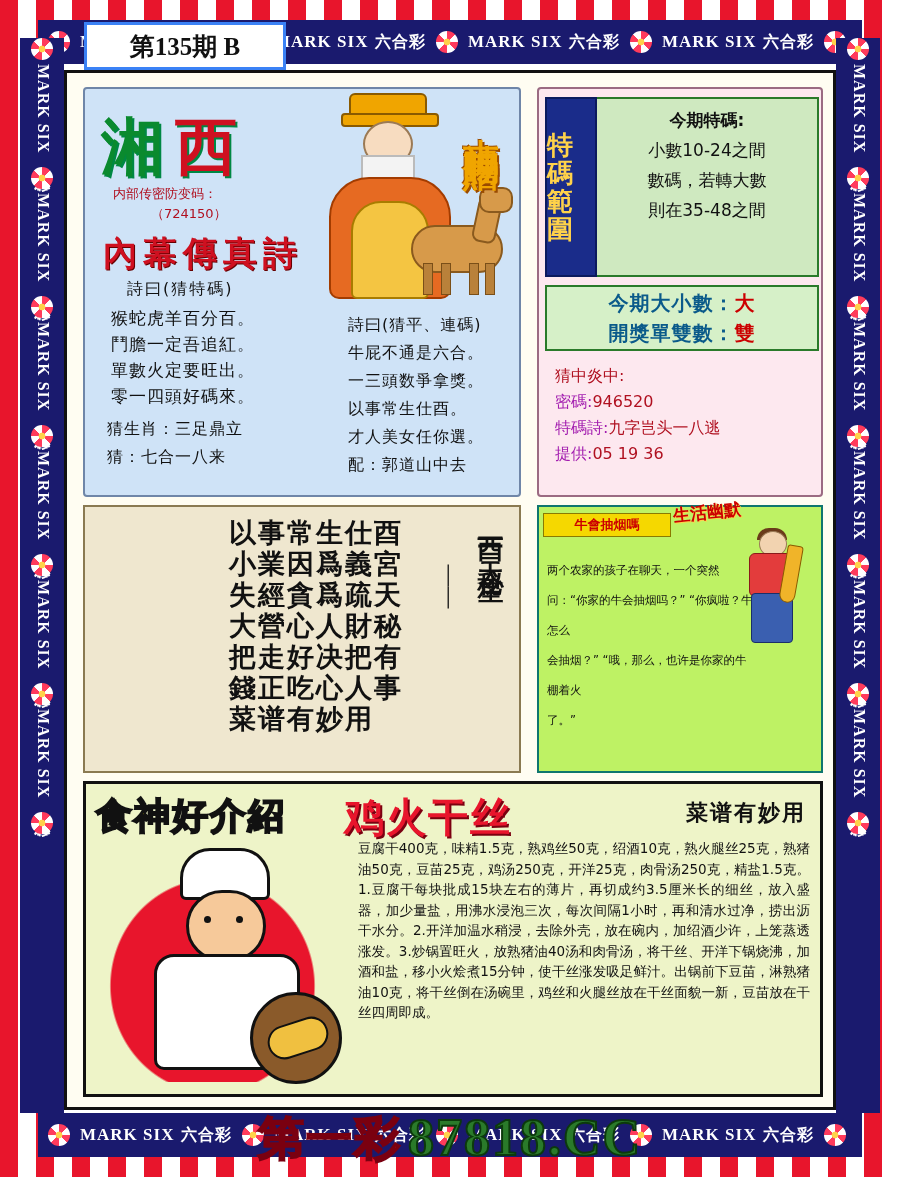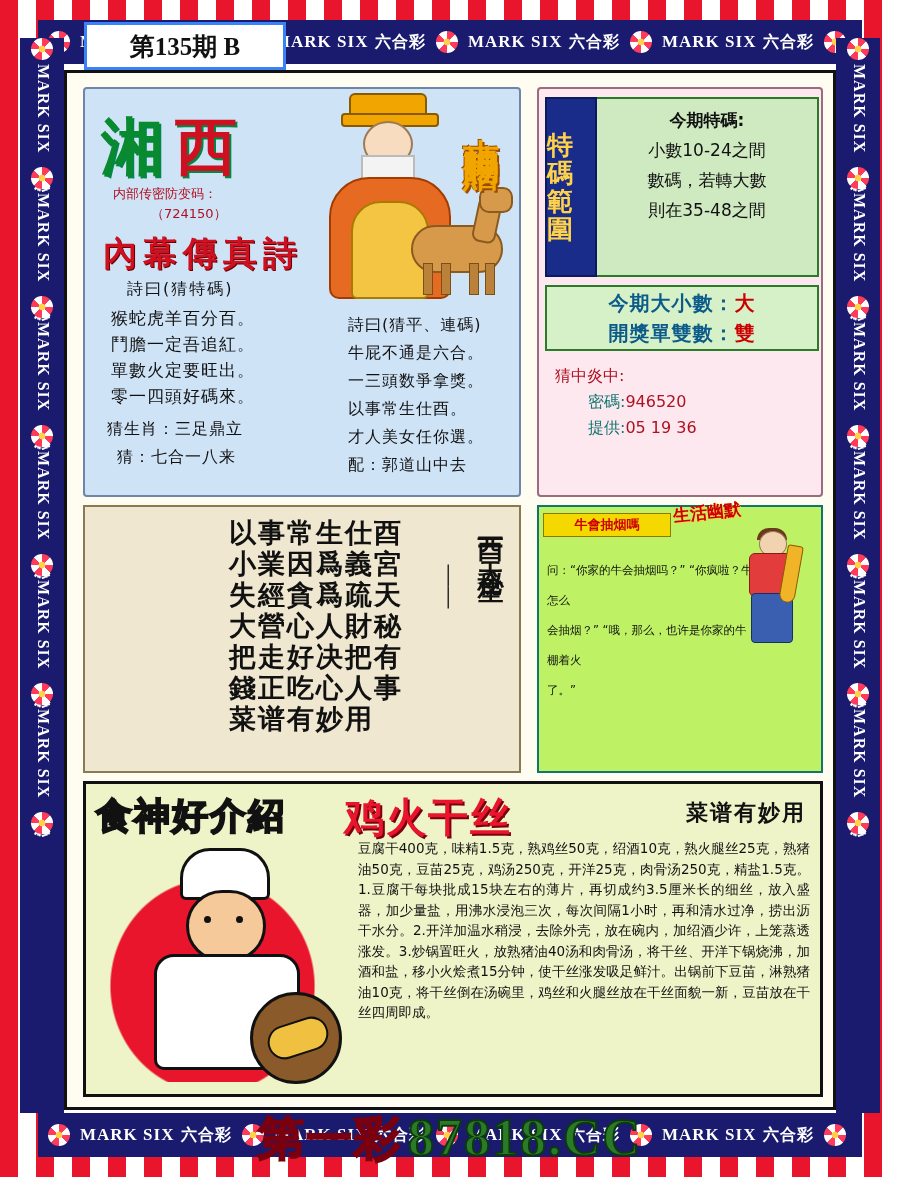--- a/index.html
+++ b/index.html
@@ -82,21 +82,21 @@
     position:absolute;left:18px;top:142px;font-size:34px;font-weight:bold;
     color:#cf1020;letter-spacing:6px;font-family:"DejaVu Sans",sans-serif;
     text-shadow:1px 1px 0 #600;
   }
   .shiyue{position:absolute;left:42px;top:190px;font-size:16px;color:#111;letter-spacing:2px;}
   .poem-left{
     position:absolute;left:26px;top:216px;font-size:17px;line-height:26px;
     color:#111;font-family:"DejaVu Sans",sans-serif;letter-spacing:1px;
   }
   .shengxiao{position:absolute;left:22px;top:330px;font-size:16px;color:#111;letter-spacing:1px;}
-  .caiju{position:absolute;left:32px;top:358px;font-size:16px;color:#111;letter-spacing:1px;}
+  .caiju{position:absolute;left:22px;top:358px;font-size:16px;color:#111;letter-spacing:1px;}
   .poem-right{
     position:absolute;left:238px;top:222px;font-size:16px;line-height:28px;
     color:#111;letter-spacing:1px;margin-left:25px;
   }
   
   .god{position:absolute;left:226px;top:4px;width:160px;height:210px;}
   .god .hat{position:absolute;left:38px;top:0;width:74px;height:26px;background:#f0a500;border:2px solid #8a5a00;border-radius:6px 6px 2px 2px;}
   .god .hat:after{content:"";position:absolute;left:-10px;top:18px;width:94px;height:10px;background:#f0a500;border:2px solid #8a5a00;border-radius:4px;}
   .god .face{position:absolute;left:52px;top:28px;width:46px;height:42px;background:#f7dcc0;border:2px solid #9b7a55;border-radius:50%;}
   .god .beard{position:absolute;left:50px;top:62px;width:50px;height:56px;background:#f3f3f3;border:2px solid #bbb;border-radius:0 0 25px 25px;}
@@ -135,21 +135,21 @@
     background:#d6f0c8;border:2px solid #2a7a2a;box-sizing:border-box;
     display:flex;flex-direction:column;justify-content:center;align-items:center;
   }
   .daxiao div{font-size:20px;font-weight:bold;color:#0a5a8a;line-height:30px;letter-spacing:1px;}
   .daxiao .em{color:#c00;}
   .guess{
     position:absolute;left:6px;top:270px;width:274px;height:132px;
     padding:4px 10px;box-sizing:border-box;font-size:16px;line-height:26px;color:#b01020;
     font-family:"DejaVu Sans",sans-serif;
   }
-  .guess .k{color:#0f766e;margin-left:33px;}
+  .guess .k{color:#a21caf;}
 
   
   .mid-left{
     position:absolute;left:16px;top:432px;width:438px;height:268px;
     background:#efe7cf;border:2px solid #8a7a52;box-sizing:border-box;overflow:hidden;
   }
   .stone{
     position:absolute;left:6px;top:6px;width:128px;height:254px;
     background:linear-gradient(160deg,#cfcfa8,#b9bb8a 60%,#9ea672);
     border:2px solid #7d7f52;border-radius:18px 6px 20px 8px;
@@ -373,20 +373,21 @@
       </div>
 
       <div class="daxiao">
         <div><span>今期大小數：</span><span class="em">大</span></div>
         <div><span>開獎單雙數：</span><span class="em">雙</span></div>
       </div>
 
       <div class="guess">
         <div>猜中炎中:</div>
         <div><span class="k">密碼:</span><span>946520</span></div>
+        <div><span class="k">特碼詩:</span><span>九字岂头一八逃</span></div>
         <div><span class="k">提供:</span><span>05 19 36</span></div>
       </div>
     </div>
 
     <div class="mid-left">
       <div class="mid-poem">
         <div>以事常生仕酉</div>
         <div>小業因爲義宮</div>
         <div>失經貪爲疏天</div>
         <div>大營心人財秘</div>
@@ -395,20 +396,21 @@
         <div>菜谱有妙用</div>
       </div>
       <div class="mid-dash">｜｜</div>
       <div class="mid-vert">酉一一天秘星</div>
     </div>
 
     <div class="mid-right">
       <div class="niu-tag">牛會抽烟嗎</div>
       <div class="life-tag">生活幽默</div>
       <div class="joke">
+        <div>两个农家的孩子在聊天，一个突然</div>
         <div>问：“你家的牛会抽烟吗？” “你疯啦？牛怎么</div>
         <div>会抽烟？” “哦，那么，也许是你家的牛棚着火</div>
         <div>了。”</div>
       </div>
       <div class="sax">
         <div class="hair"></div>
         <div class="head"></div>
         <div class="shirt"></div>
         <div class="pants"></div>
         <div class="horn"></div>

